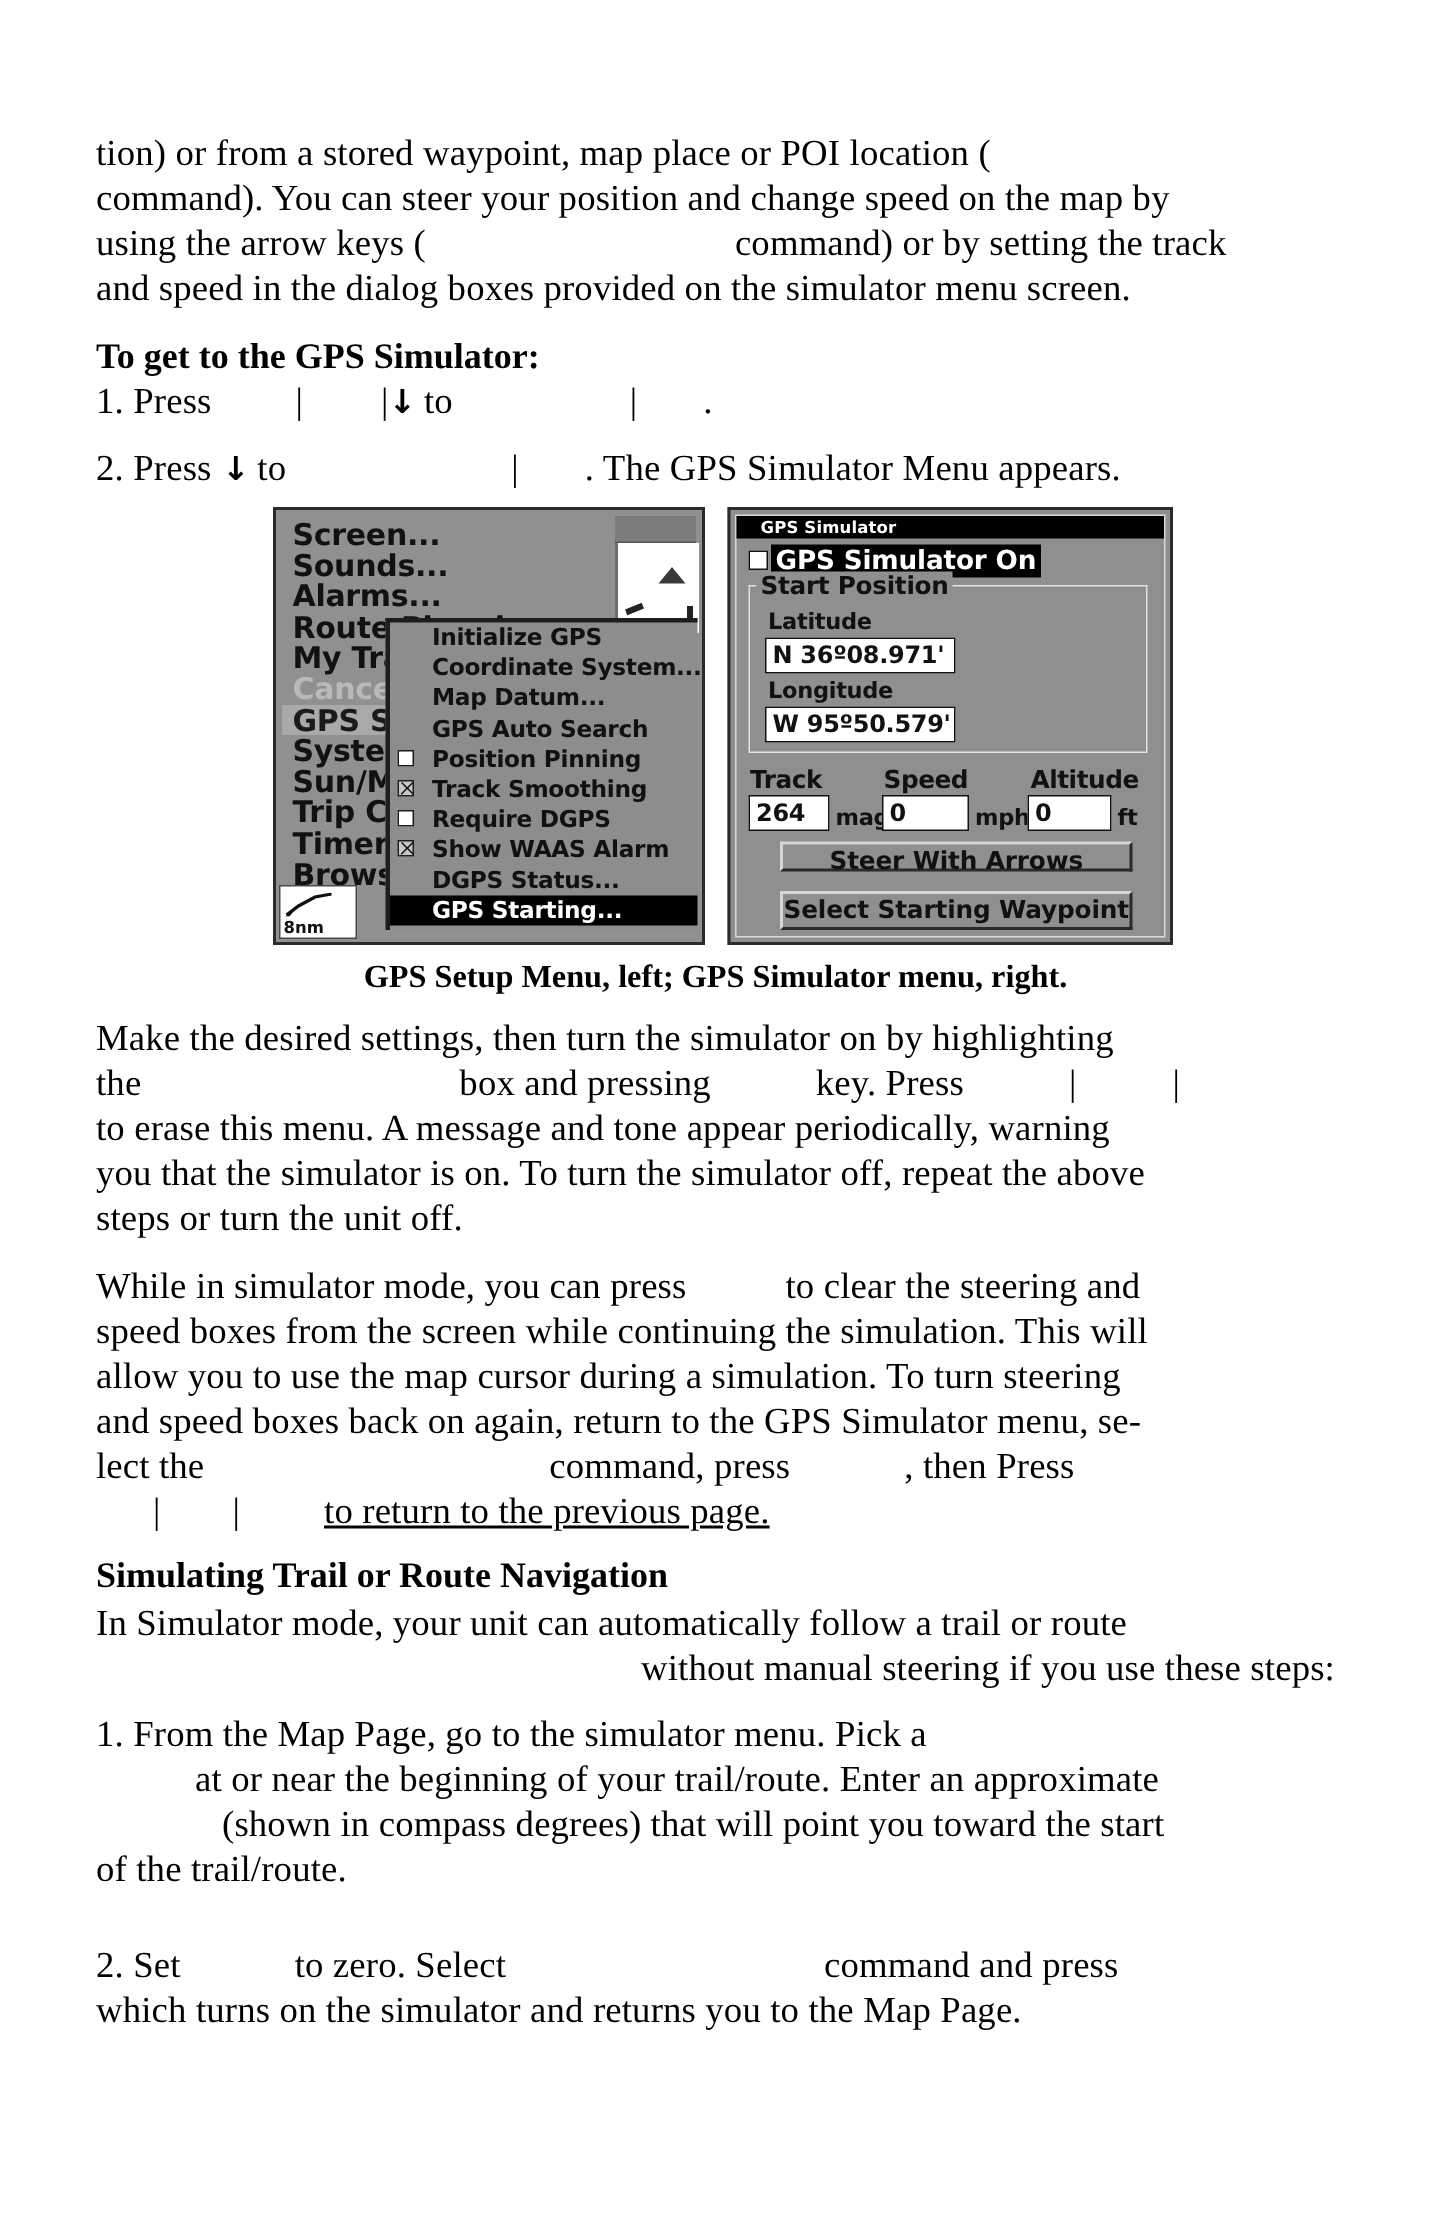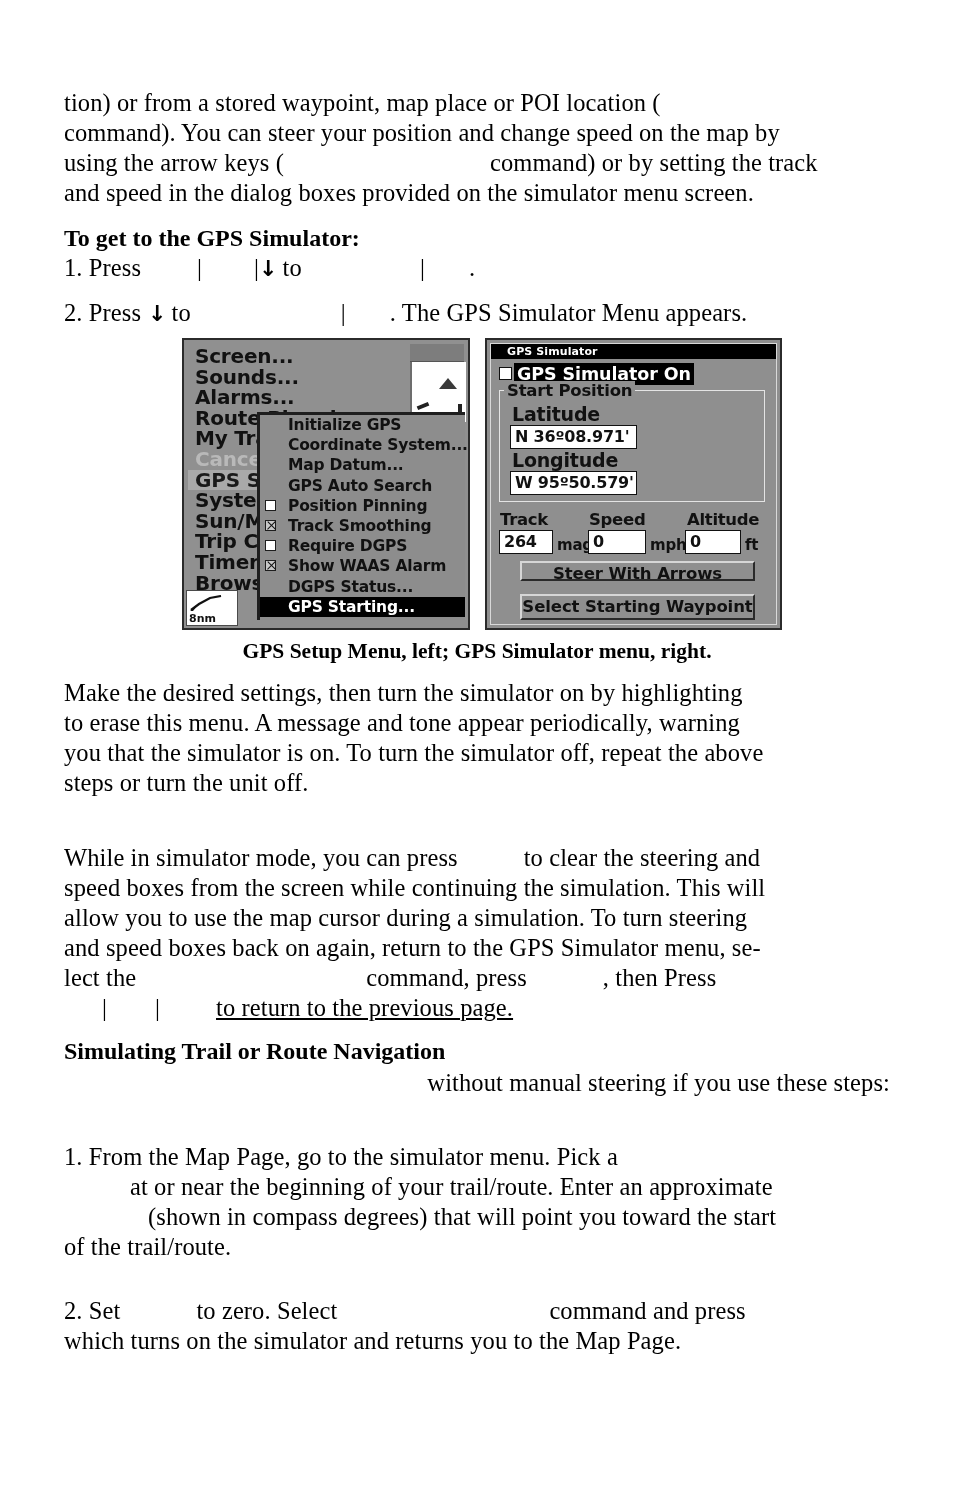--- a/index.html
+++ b/index.html
@@ -316,21 +316,21 @@
     background: #8f8f8f;
     padding: 0 3px;
     font-size: 16.5px;
     font-weight: bold;
     color: #111;
     line-height: 19px;
     letter-spacing: -0.2px;
   }
   .fld-label {
     position: absolute;
-    font-size: 19px;
+    font-size: 15px;
     font-weight: bold;
     color: #111;
     line-height: 19px;
     letter-spacing: -0.2px;
   }
   .fld-box {
     position: absolute;
     background: #ffffff;
     border: 1px solid #111;
     box-sizing: border-box;
@@ -510,20 +510,23 @@
         <div class="btn3d" style="left:29px; top:250px; width:235px; height:26px; line-height:21px;">Select Starting Waypoint</div>
 
       </div>
     </div>
   </div>
 
   <div class="caption" style="position:absolute;left:0;top:638px;width:826px;">GPS Setup Menu, left; GPS Simulator menu, right.</div>
 
   <div style="position:absolute;left:0;top:678px;width:826px;">
     <div class="para"><span>Make the desired settings, then turn the simulator on by highlighting</span></div>
+    <div class="para" style="text-align:left;">
+      <span>the</span><span class="gap" style="width:212px;"></span><span>box and pressing</span><span class="gap" style="width:70px;"></span><span>key. Press</span><span class="gap" style="width:70px;"></span><span class="bar">|</span><span class="gap" style="width:64px;"></span><span class="bar">|</span>
+    </div>
     <div class="para"><span>to erase this menu. A message and tone appear periodically, warning</span></div>
     <div class="para"><span>you that the simulator is on. To turn the simulator off, repeat the above</span></div>
     <div class="para" style="text-align:left;"><span>steps or turn the unit off.</span></div>
   </div>
 
   <div style="position:absolute;left:0;top:843px;width:826px;">
     <div class="para" style="text-align:left;">
       <span>While in simulator mode, you can press</span><span class="gap" style="width:66px;"></span><span>to clear the steering and</span>
     </div>
     <div class="para"><span>speed boxes from the screen while continuing the simulation. This will</span></div>
@@ -533,20 +536,21 @@
       <span>lect  the</span><span class="gap" style="width:230px;"></span><span>command,   press</span><span class="gap" style="width:76px;"></span><span>,    then    Press</span>
     </div>
     <div class="para" style="text-align:left;text-decoration:underline;">
       <span class="gap" style="width:38px;"></span><span class="bar">|</span><span class="gap" style="width:48px;"></span><span class="bar">|</span><span class="gap" style="width:56px;"></span><span>to return to the previous page.</span>
     </div>
   </div>
 
   <h2 class="head" style="position:absolute;left:0;top:1036px;">Simulating Trail or Route Navigation</h2>
 
   <div style="position:absolute;left:0;top:1068px;width:826px;">
+    <div class="para"><span>In Simulator mode, your unit can automatically follow a trail or route</span></div>
     <div class="para" style="text-align:right;"><span>without manual steering if you use these steps:</span></div>
   </div>
 
   <div style="position:absolute;left:0;top:1142px;width:826px;">
     <div class="para" style="text-align:left;">
       <span>1. From the Map Page, go to the simulator menu. Pick a</span>
     </div>
     <div class="para" style="text-align:left;">
       <span class="gap" style="width:66px;"></span><span>at or near the beginning of your trail/route. Enter an approximate</span>
     </div>

